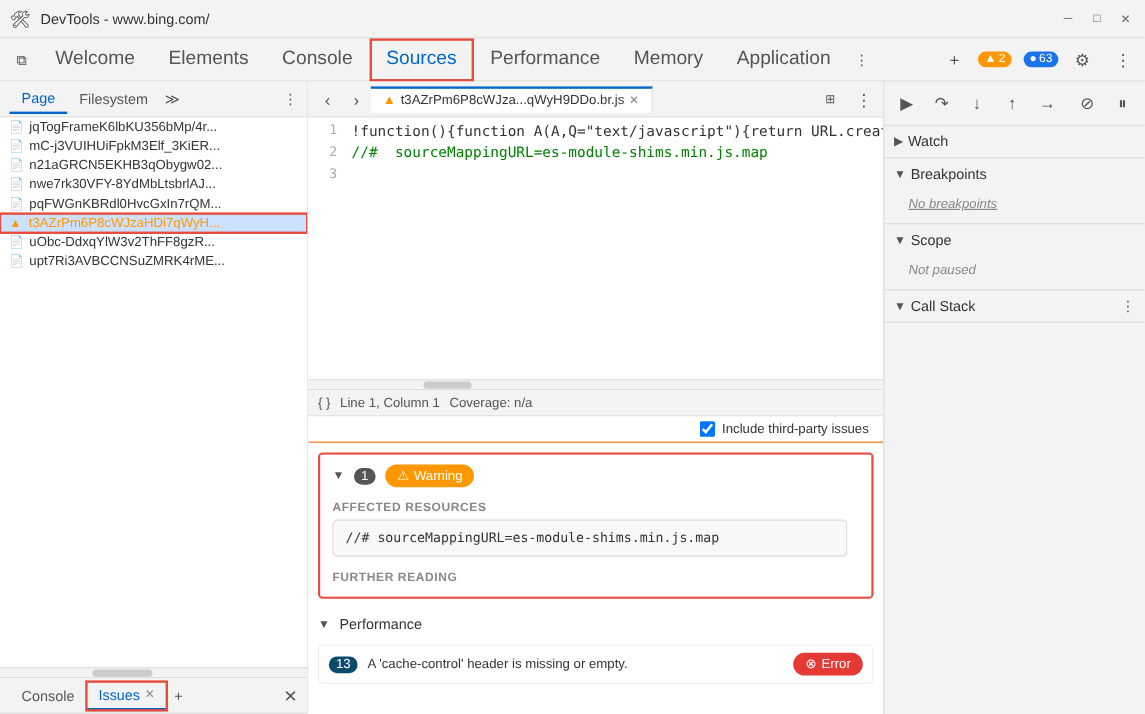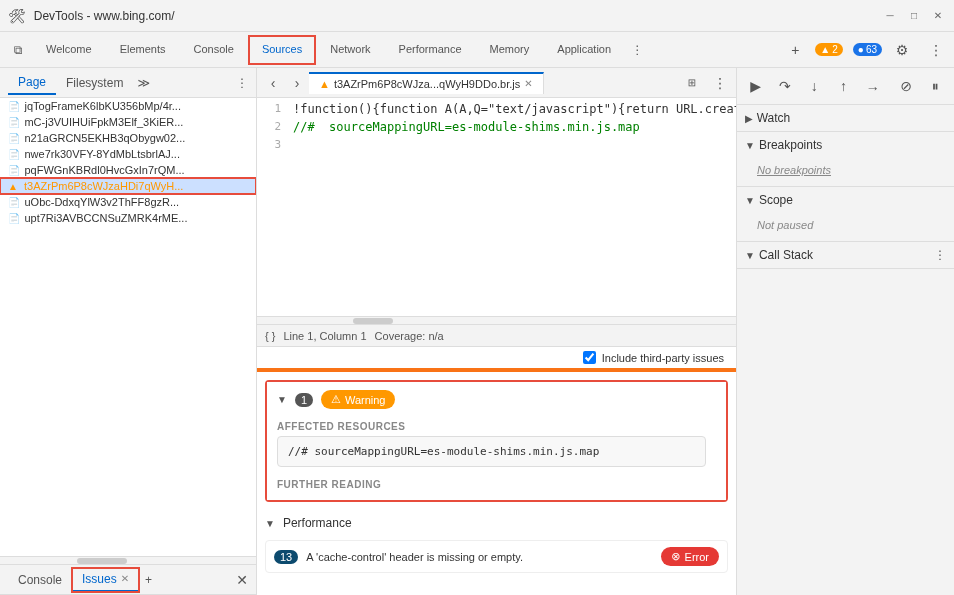--- a/index.html
+++ b/index.html
@@ -8,21 +8,21 @@
     
     .title-bar {
       display: flex; align-items: center; background: #f3f3f3; height: 32px; padding: 0 8px; gap: 8px; border-bottom: 1px solid #ddd;
     }
     .title-bar-btn { width: 16px; height: 16px; display: flex; align-items: center; justify-content: center; cursor: pointer; font-size: 10px; color: #666; }
 
     
     .tab-bar {
       display: flex; align-items: center; background: #f3f3f3; height: 36px; border-bottom: 1px solid #ddd; padding: 0 4px; gap: 0;
     }
-    .tab { padding: 8px 14px; cursor: pointer; font-size: 11px; color: #555; border-bottom: 2px solid transparent; white-space: nowrap; }
+    .tab { padding: 8px 14px; cursor: pointer; font-size: 16px; color: #555; border-bottom: 2px solid transparent; white-space: nowrap; }
     .tab.active { color: #0066cc; border-bottom: 2px solid #737373; }
     .tab-more { padding: 8px 6px; cursor: pointer; color: #555; }
     .tab-icons { display: flex; gap: 6px; margin-left: auto; align-items: center; }
     .tab-icon-btn { width: 28px; height: 28px; display: flex; align-items: center; justify-content: center; border-radius: 4px; cursor: pointer; color: #555; font-size: 14px; }
     .badge { background: #ff9800; color: white; border-radius: 10px; padding: 1px 5px; font-size: 10px; }
     .badge-blue { background: #1a73e8; }
 
     
     .main-layout {
       display: flex; height: calc(595px - 32px - 36px); 
@@ -108,21 +108,21 @@
     .scope-value { color: #888; font-style: italic; padding: 2px 0; }
     .callstack-value { color: #888; font-style: italic; padding: 2px 0; text-decoration: underline; }
 
     
     .issues-panel {
       flex: 1; background: #fff; overflow-y: auto; border-top: 1px solid #ddd;
     }
 
     
     .include-third-party {
-      display: flex; align-items: center; justify-content: flex-end; padding: 4px 12px; font-size: 11px; color: #333; border-bottom: 4px solid #f97316; gap: 6px; background: #fff;
+      display: flex; align-items: center; justify-content: flex-end; padding: 4px 12px; font-size: 11px; color: #333; border-bottom: 1px solid #f97316; gap: 6px; background: #fff;
     }
 
     
     .issue-group { border: 2px solid #e74c3c; border-radius: 4px; margin: 8px 8px; }
     .issue-group.warning-group { border-color: #e74c3c; }
     .issue-header {
       display: flex; align-items: center; padding: 8px 10px; cursor: pointer; gap: 8px; background: #fff;
     }
     .issue-arrow { font-size: 10px; color: #555; }
     .issue-count { background: #555; color: #fff; border-radius: 10px; padding: 1px 6px; font-size: 11px; }
@@ -168,21 +168,20 @@
   <span class="title-bar-btn">□</span>
   <span class="title-bar-btn">✕</span>
 </div>
 
 <div class="tab-bar">
   <div class="tab-icon-btn" style="font-size:12px;">⧉</div>
   <div class="tab">Welcome</div>
   <div class="tab">Elements</div>
   <div class="tab">Console</div>
   <div class="tab active" style="outline: 2px solid #e74c3c; outline-offset: -2px;">Sources</div>
-  <div class="tab">Network</div>
   <div class="tab">Performance</div>
   <div class="tab">Memory</div>
   <div class="tab">Application</div>
   <div class="tab-more">⋮</div>
   <div style="flex:1"></div>
   <div class="tab-icons">
     <div class="tab-icon-btn">+</div>
     <div class="badge" style="display:flex;align-items:center;gap:2px;cursor:pointer;">
         <span>▲</span>
         <span>2</span>

